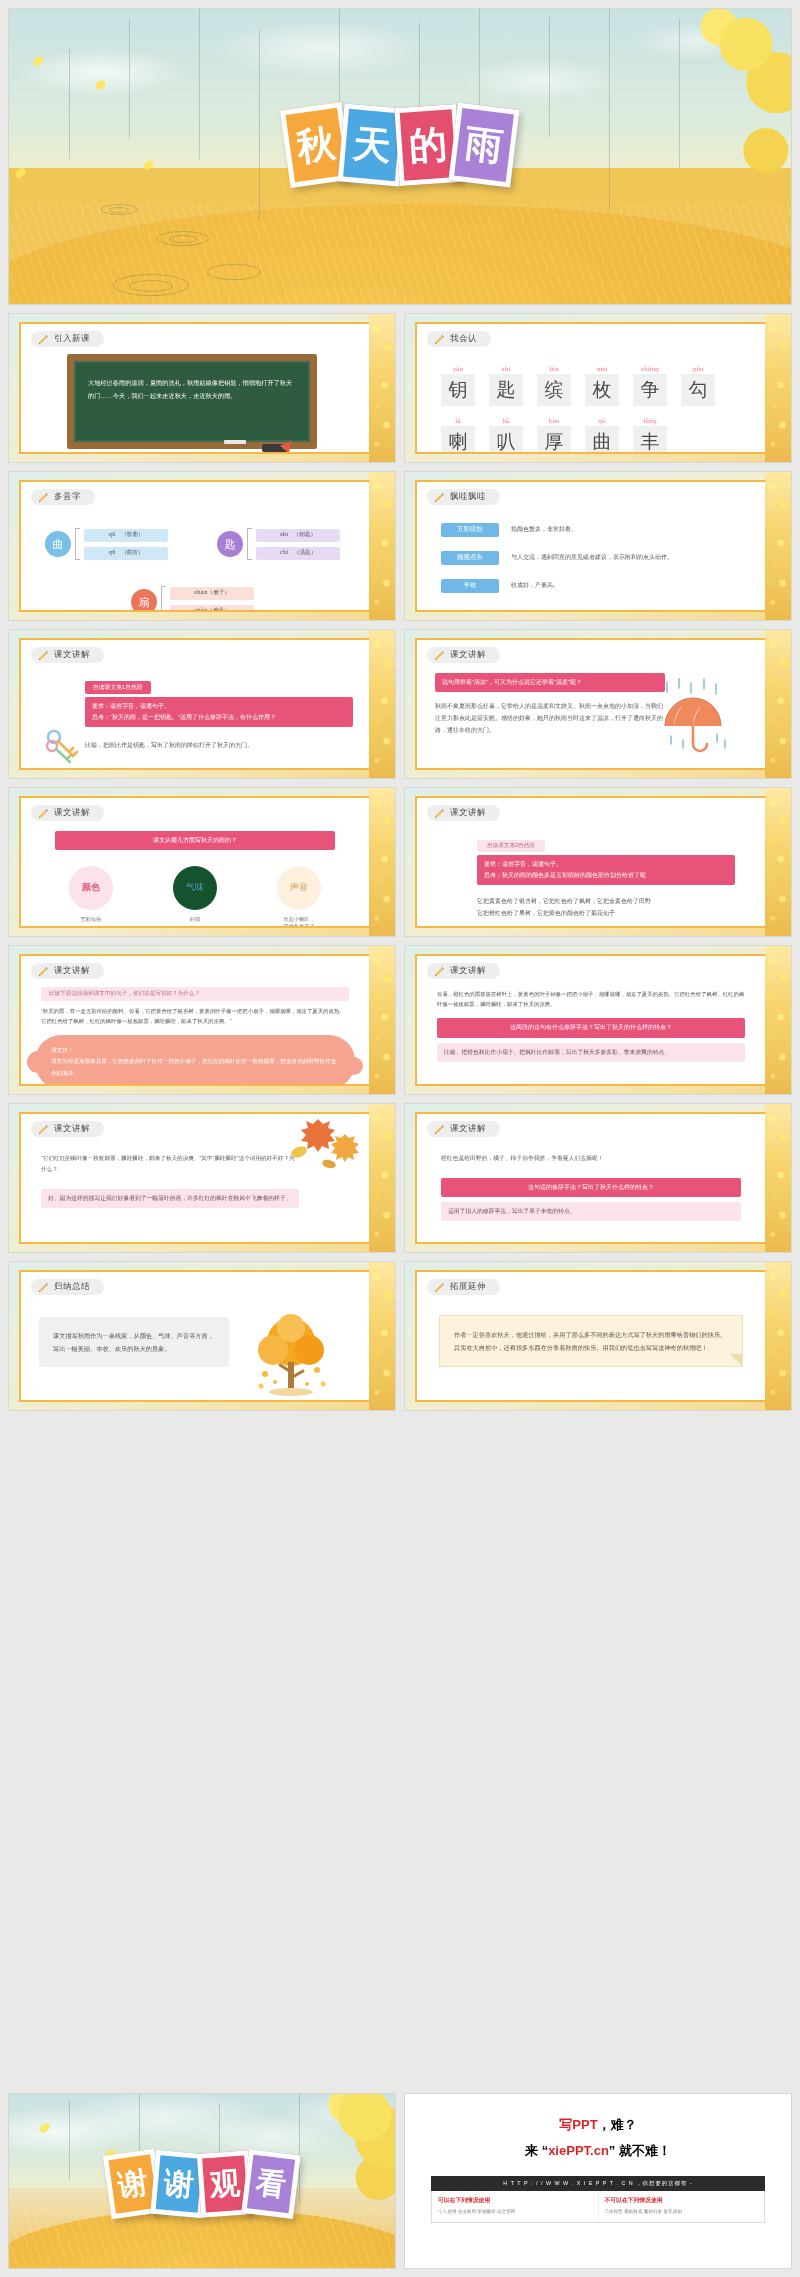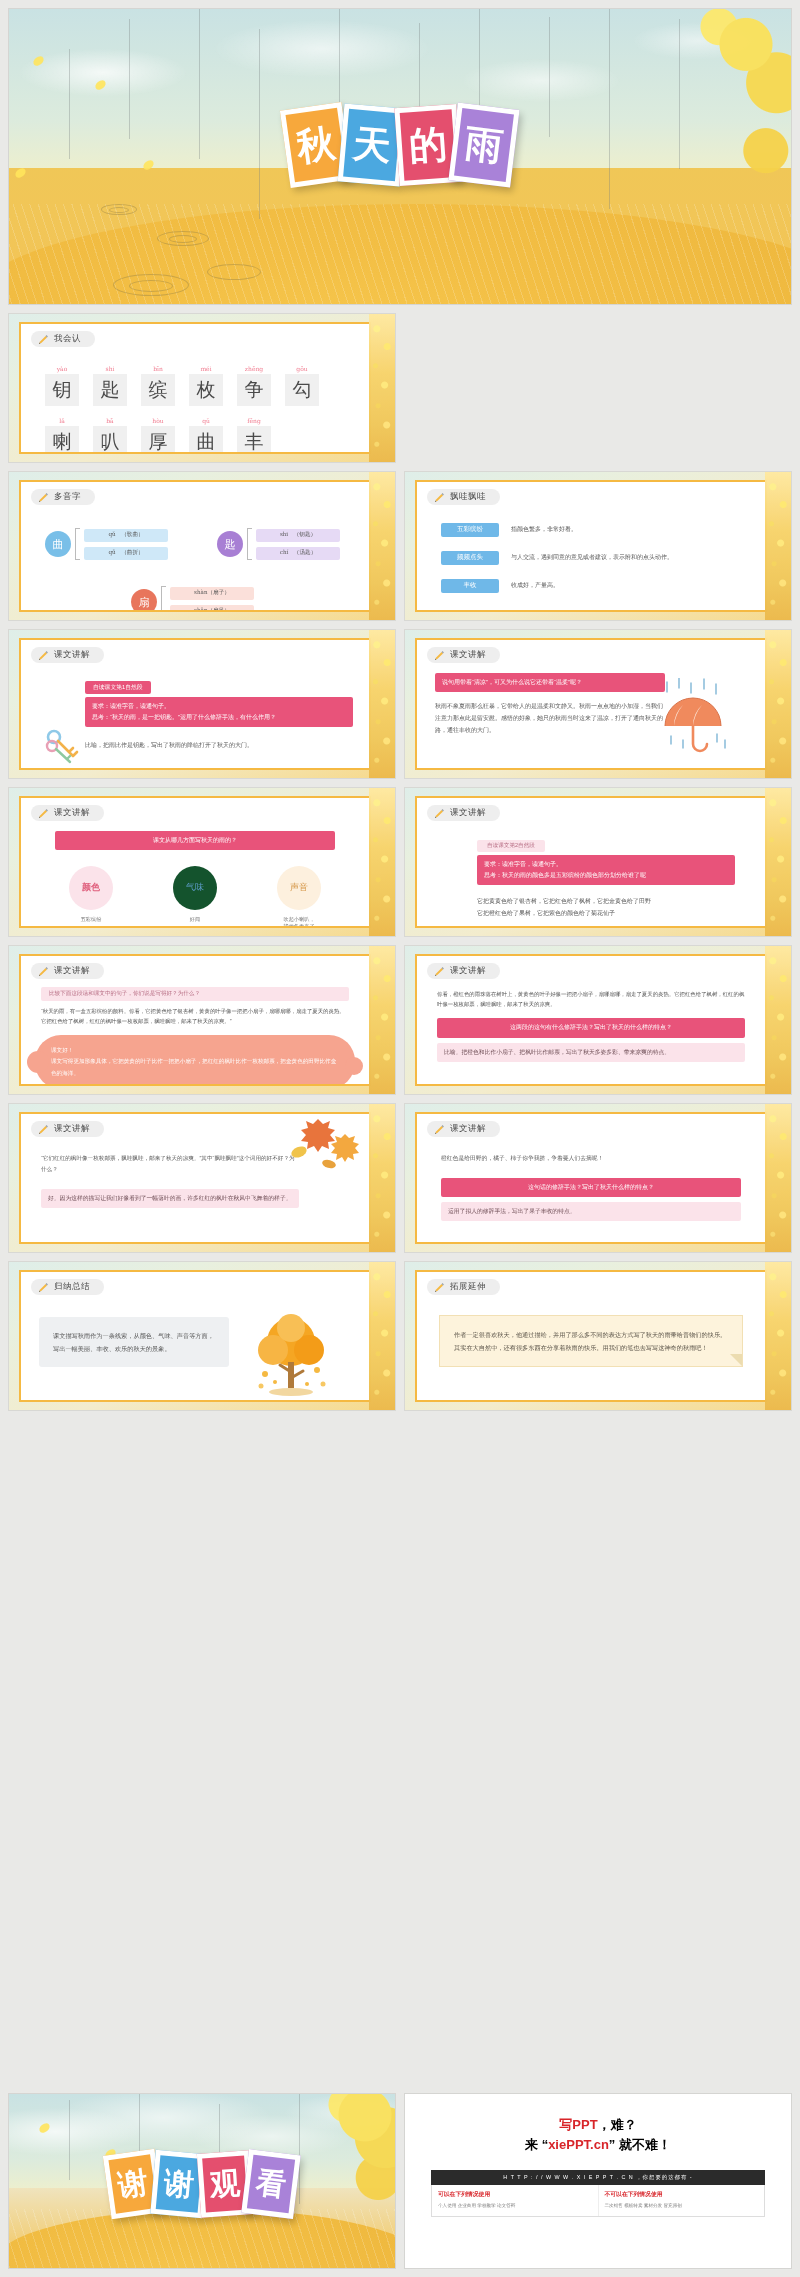--- a/index.html
+++ b/index.html
@@ -172,21 +172,21 @@
     background:linear-gradient(180deg,#cfe5e4,#dfeadf 34%,#efe6c6 50%,#f3c457 100%);border:1px solid #d5d5d2;}
   .thanks .title-cards{top:52%;}
   .thanks .tcard{width:52px;height:64px;}
   .thanks .tcard span{font-size:30px;}
 
   
   .promo{position:absolute;left:404px;top:2093px;width:388px;height:176px;background:#fff;border:1px solid #d5d5d2;overflow:hidden;}
   .promo-top{text-align:center;padding:22px 0 0;}
   .promo-l1{font-size:13px;font-weight:bold;}
   .promo-l1 .red{color:#d8252a;}
-  .promo-l2{font-size:13px;font-weight:bold;margin-top:2px;}
+  .promo-l2{font-size:13px;font-weight:bold;margin-top:8px;}
   .promo-l2 .red{color:#d8252a;}
   .promo-bar{margin:16px 26px 0;background:#2b2b2b;color:#fff;text-align:center;font-size:5.4px;padding:4px 0;letter-spacing:1px;}
   .promo-cols{display:flex;margin:0 26px;border:1px solid #ddd;border-top:none;}
   .promo-col{flex:1;padding:5px 6px;}
   .promo-col h4{font-size:5.8px;color:#d8252a;margin-bottom:3px;}
   .promo-col p{font-size:4.6px;color:#777;line-height:1.9;}
   .promo-col + .promo-col{border-left:1px solid #eee;}
 </style>
 </head>
 <body>
@@ -246,20 +246,40 @@
             <span>雨</span>
           </div>
         </div>
     </div>
   </div>
 
   <div class="grid">
 
     <div class="row">
 
+      <div class="slide cellL">
+        <div class="inner">
+          <div class="pill">
+            <span class="pencil">
+                <svg width="11" height="11" viewBox="0 0 11 11">
+                  <path d="M1 10 L2.4 7.2 L7.6 2 L9 3.4 L3.8 8.6 Z" fill="#f5b942"></path>
+                  <path d="M7.6 2 L9 3.4 L9.9 2.5 L8.5 1.1 Z" fill="#9aa0a6"></path>
+                  <path d="M1 10 L2.4 9.4 L1.6 8.6 Z" fill="#555"></path>
+                </svg>
+              </span>
+            <span>引入新课</span>
+          </div>
+          <div class="board">
+            <div class="btxt">大地经过春雨的滋润，夏雨的洗礼，秋雨姑娘像把钥匙，悄悄地打开了秋天的门……今天，我们一起来走近秋天，走近秋天的雨。</div>
+            <div class="chalk"></div>
+            <div class="eraser"></div>
+          </div>
+        </div>
+        <div class="leaves"></div>
+      </div>
 
       <div class="slide cellR">
         <div class="inner">
           <div class="pill">
             <span class="pencil">
                 <svg width="11" height="11" viewBox="0 0 11 11">
                   <path d="M1 10 L2.4 7.2 L7.6 2 L9 3.4 L3.8 8.6 Z" fill="#f5b942"></path>
                   <path d="M7.6 2 L9 3.4 L9.9 2.5 L8.5 1.1 Z" fill="#9aa0a6"></path>
                   <path d="M1 10 L2.4 9.4 L1.6 8.6 Z" fill="#555"></path>
                 </svg>

